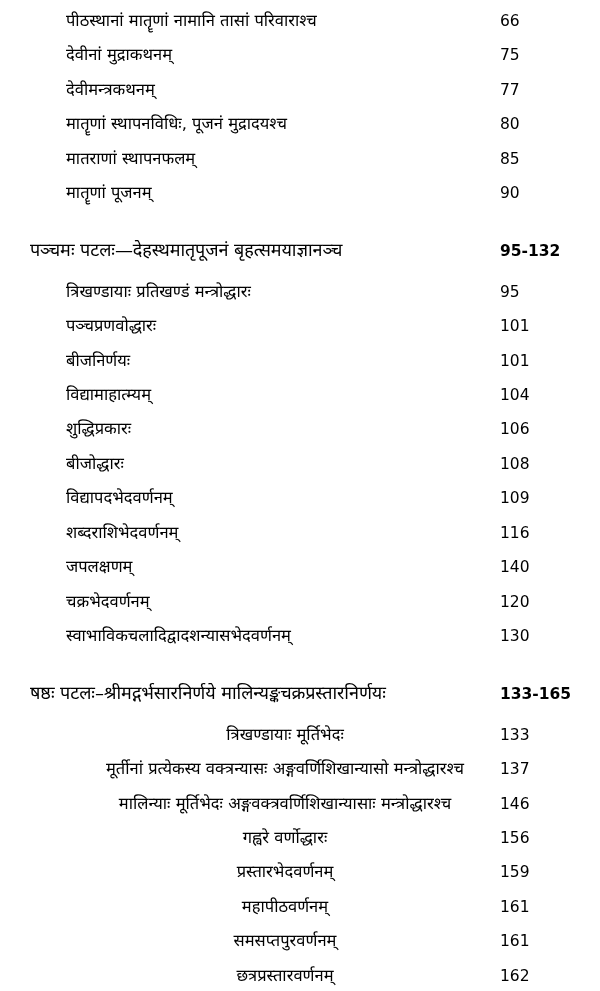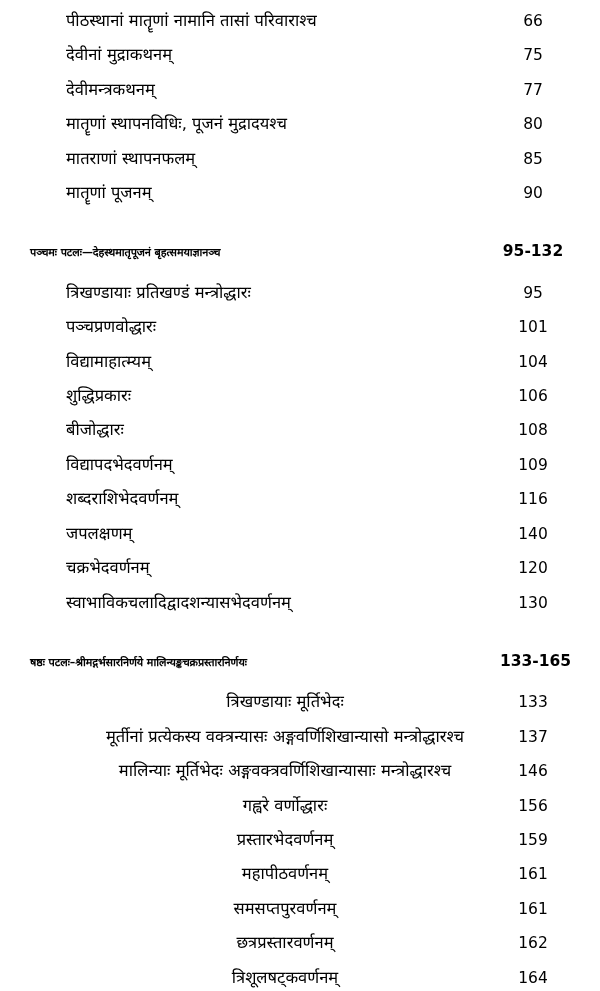--- a/index.html
+++ b/index.html
@@ -42,31 +42,31 @@
     font-size: 16.5px;
     line-height: 33.4px;
     white-space: nowrap;
     display: block;
   }
   .entry .p {
     font-family: "DejaVu Sans", sans-serif;
     font-size: 15.5px;
     line-height: 33.4px;
     display: block;
-    text-align: center;
+    text-align: left;
     white-space: nowrap;
   }
   
   .lvl1 .t { padding-left: 36px; }
   .lvl1b .t { padding-left: 40px; text-align: center; }
   
   .head .t {
-    font-weight: bold;
+    font-weight: normal;
     padding-left: 0;
-    font-size: 11px;
+    font-size: 18px;
     letter-spacing: -0.1px;
   }
   .head .p {
     font-weight: bold;
     font-size: 15.5px;
     margin-top: 19px;
   }
   .gap-after .t,
   .gap-after .p {
     padding-bottom: 6px;
@@ -152,20 +152,28 @@
       <tr class="entry lvl1">
         <td>
             <span class="t">पञ्चप्रणवोद्धारः</span>
           </td>
         <td>
             <span class="p">101</span>
           </td>
       </tr>
       <tr class="entry lvl1">
         <td>
+            <span class="t">बीजनिर्णयः</span>
+          </td>
+        <td>
+            <span class="p">101</span>
+          </td>
+      </tr>
+      <tr class="entry lvl1">
+        <td>
             <span class="t">विद्यामाहात्म्यम्</span>
           </td>
         <td>
             <span class="p">104</span>
           </td>
       </tr>
       <tr class="entry lvl1">
         <td>
             <span class="t">शुद्धिप्रकारः</span>
           </td>

